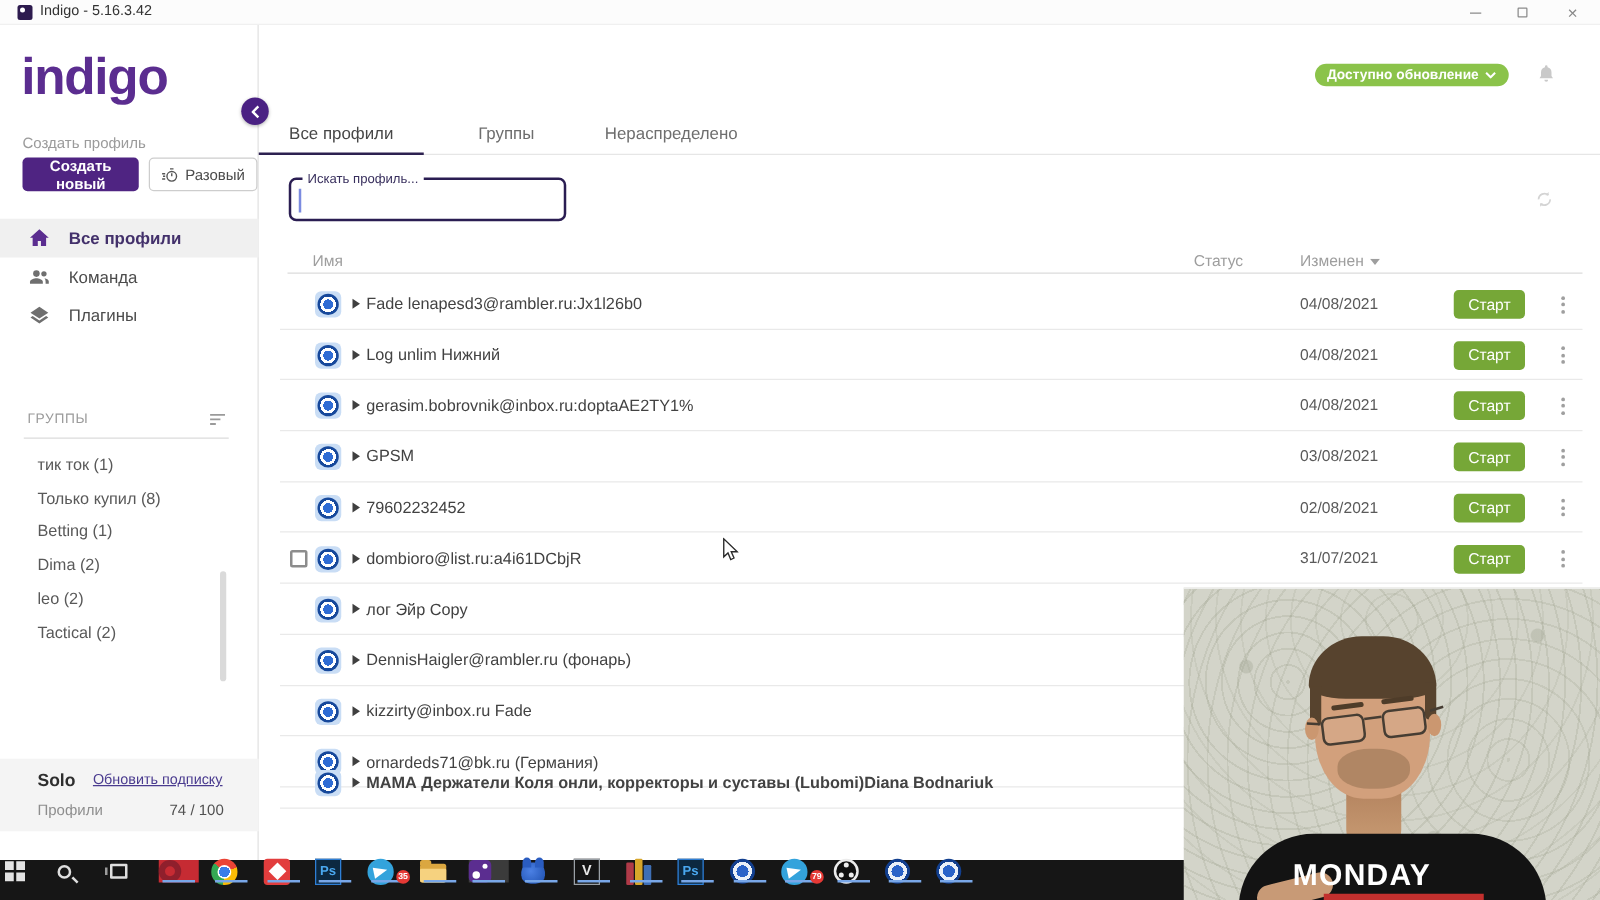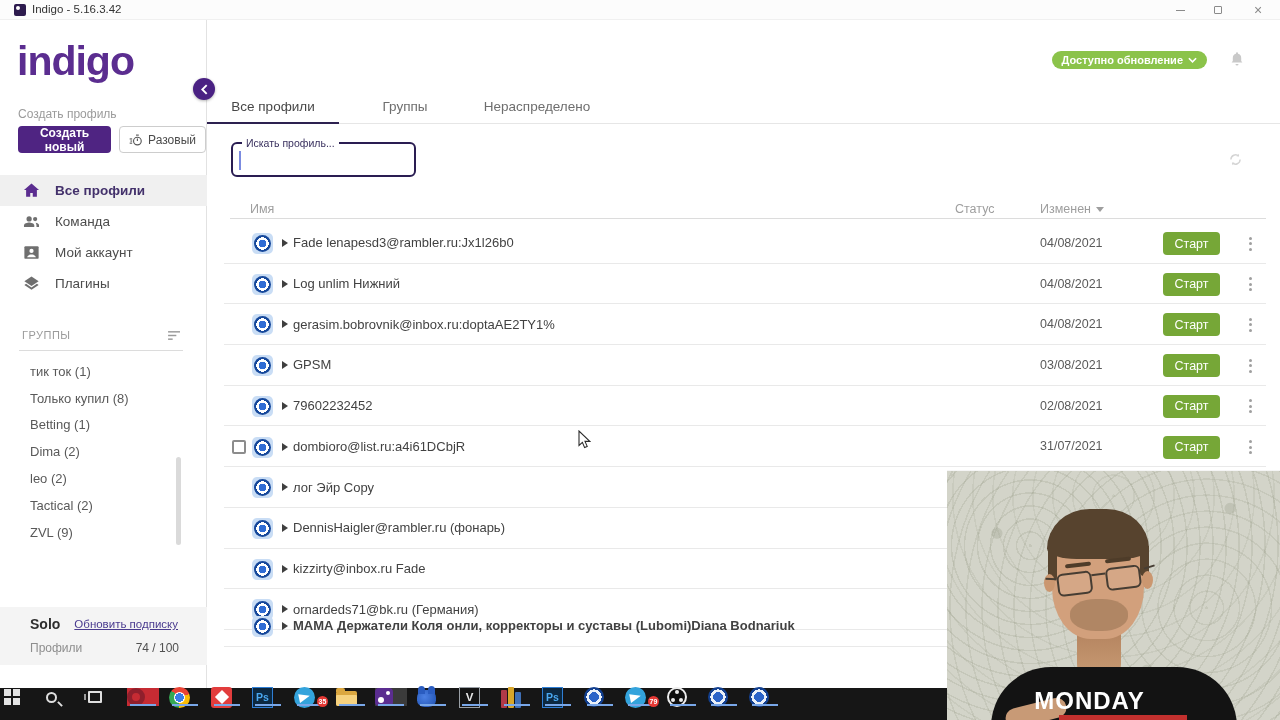--- a/index.html
+++ b/index.html
@@ -50,21 +50,21 @@
 .collapse-btn { position:absolute; left:193px; top:58px; width:22px; height:22px; border-radius:50%; background:#4a2183; border:none; display:flex; align-items:center; justify-content:center; z-index:5; box-shadow:0 1px 3px rgba(0,0,0,.3); }
 
 
 .main-title { position:absolute; left:233px; top:26px; font-size:24px; font-weight:500; color:#9b9b9b; }
 .update-pill { position:absolute; right:73px; top:31px; height:18px; padding:0 10px; background:#8bc34a; border-radius:10px; display:flex; align-items:center; gap:5px; color:#fff; font-size:11px; font-weight:700; border:none; }
 .bell { position:absolute; left:1228px; top:30px; }
 .tabs { position:absolute; left:207px; top:70px; right:0; height:34px; border-bottom:1px solid #e6e6e6; display:flex; }
 .tab { width:132px; display:flex; align-items:center; justify-content:center; font-size:13.5px; color:#6e6e6e; position:relative; }
 .tab.active { color:#474747; }
 .tab.active::after { content:""; position:absolute; left:0; right:0; bottom:-1px; height:2.5px; background:#2d2150; }
-.search-wrap { position:absolute; left:231px; top:122px; width:185px; height:35px; border:2px solid #2a1d52; border-radius:6px; background:#fff;padding-left:36px; }
+.search-wrap { position:absolute; left:231px; top:122px; width:222px; height:35px; border:2px solid #2a1d52; border-radius:6px; background:#fff;padding-left:36px; }
 .search-label { position:absolute; left:9px; top:-7px; background:#fff; padding:0 4px; font-size:10.5px; color:#39305e; }
 .search-caret { position:absolute; left:6px; top:7px; width:1.5px; height:19px; background:#7b8be0; }
 .refresh { position:absolute; left:1227px; top:131px; }
 
 .th { position:absolute; top:182px; font-size:12.5px; color:#9e9e9e; }
 .th-name { left:250px; } .th-status { left:955px; }
 .th-modified { left:1040px; display:flex; align-items:center; gap:5px; }
 .thead-border { position:absolute; left:230px; right:14px; top:198px; border-top:1px solid #dcdcdc; }
 
 .rows { position:absolute; left:0; top:203px; right:0; }
@@ -210,30 +210,20 @@
                 <circle cx="9" cy="8.7" r="3.3"></circle>
                 <path d="M2.5 19v-2c0-2.4 4.3-3.6 6.5-3.6s6.5 1.2 6.5 3.6v2z"></path>
                 <circle cx="16.6" cy="8.9" r="2.7"></circle>
                 <path d="M17.2 13.5c2 .4 4.3 1.4 4.3 3V19h-3.2v-2c0-1.3-.4-2.5-1.1-3.5z"></path>
               </svg>
             </span>
             <span class="nav-label">Команда</span>
           </div>
           <div class="nav-item">
             <span class="icon-inline">
-              <svg viewBox="0 0 24 24" width="19" height="19">
-                <rect x="3" y="4" width="18" height="16" rx="1.5" fill="#6f6f6f"></rect>
-                <circle cx="12" cy="10" r="2.7" fill="#fff"></circle>
-                <path d="M6.5 18c.6-2.4 3.1-3.5 5.5-3.5s4.9 1.1 5.5 3.5z" fill="#fff"></path>
-              </svg>
-            </span>
-            <span class="nav-label">Мой аккаунт</span>
-          </div>
-          <div class="nav-item">
-            <span class="icon-inline">
               <svg viewBox="0 0 24 24" width="19" height="19" fill="#6f6f6f">
                 <path d="M12 3 21 9l-9 6L3 9z"></path>
                 <path d="M5.2 12.4 12 17l6.8-4.6L21 13.9l-9 6.1-9-6.1z"></path>
               </svg>
             </span>
             <span class="nav-label">Плагины</span>
           </div>
         </div>
       <div class="groups-header">
         <span>ГРУППЫ</span>
@@ -259,23 +249,20 @@
             <span>Betting (1)</span>
           </div>
           <div class="group-item">
             <span>Dima (2)</span>
           </div>
           <div class="group-item">
             <span>leo (2)</span>
           </div>
           <div class="group-item">
             <span>Tactical (2)</span>
-          </div>
-          <div class="group-item">
-            <span>ZVL (9)</span>
           </div>
         </div>
       <div class="side-scrollbar"></div>
       <div class="plan-box">
         <div class="plan-row1">
           <span class="plan-name">Solo</span>
           <a class="renew-link">Обновить подписку</a>
         </div>
         <div class="plan-row2">
           <span class="profiles-label">Профили</span>

